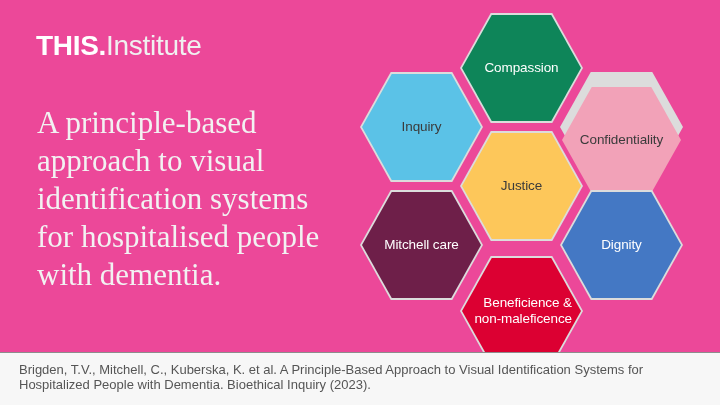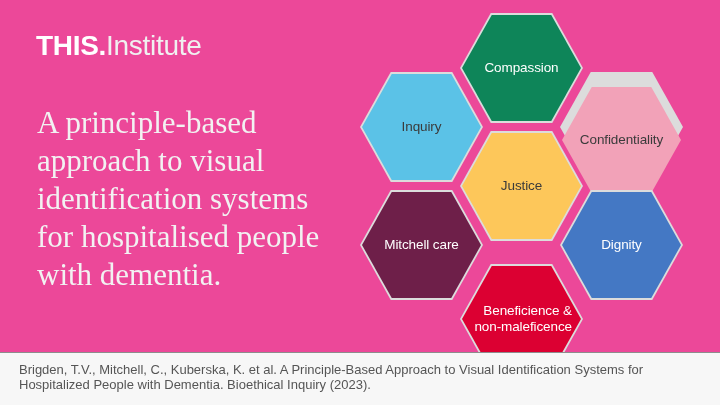--- a/index.html
+++ b/index.html
@@ -111,21 +111,21 @@
     letter-spacing: -0.1px;
   }
 
   
   .pos-compassion     { left: 105px; top:  -1px; }
   .pos-autonomy       { left:   5px; top:  58px; }
   .pos-confidentiality{ left: 205px; top:  58px; }
   .pos-justice        { left: 105px; top: 117px; }
   .pos-holistic       { left:   5px; top: 176px; }
   .pos-dignity        { left: 205px; top: 176px; }
-  .pos-beneficience   { left: 105px; top: 250px; }
+  .pos-beneficience   { left: 105px; top: 242px; }
 
   
   .citation {
     position: absolute;
     left: 19px;
     top: 363px;
     width: 660px;
     font-family: "Liberation Sans", sans-serif;
     font-size: 13px;
     line-height: 14.5px;

